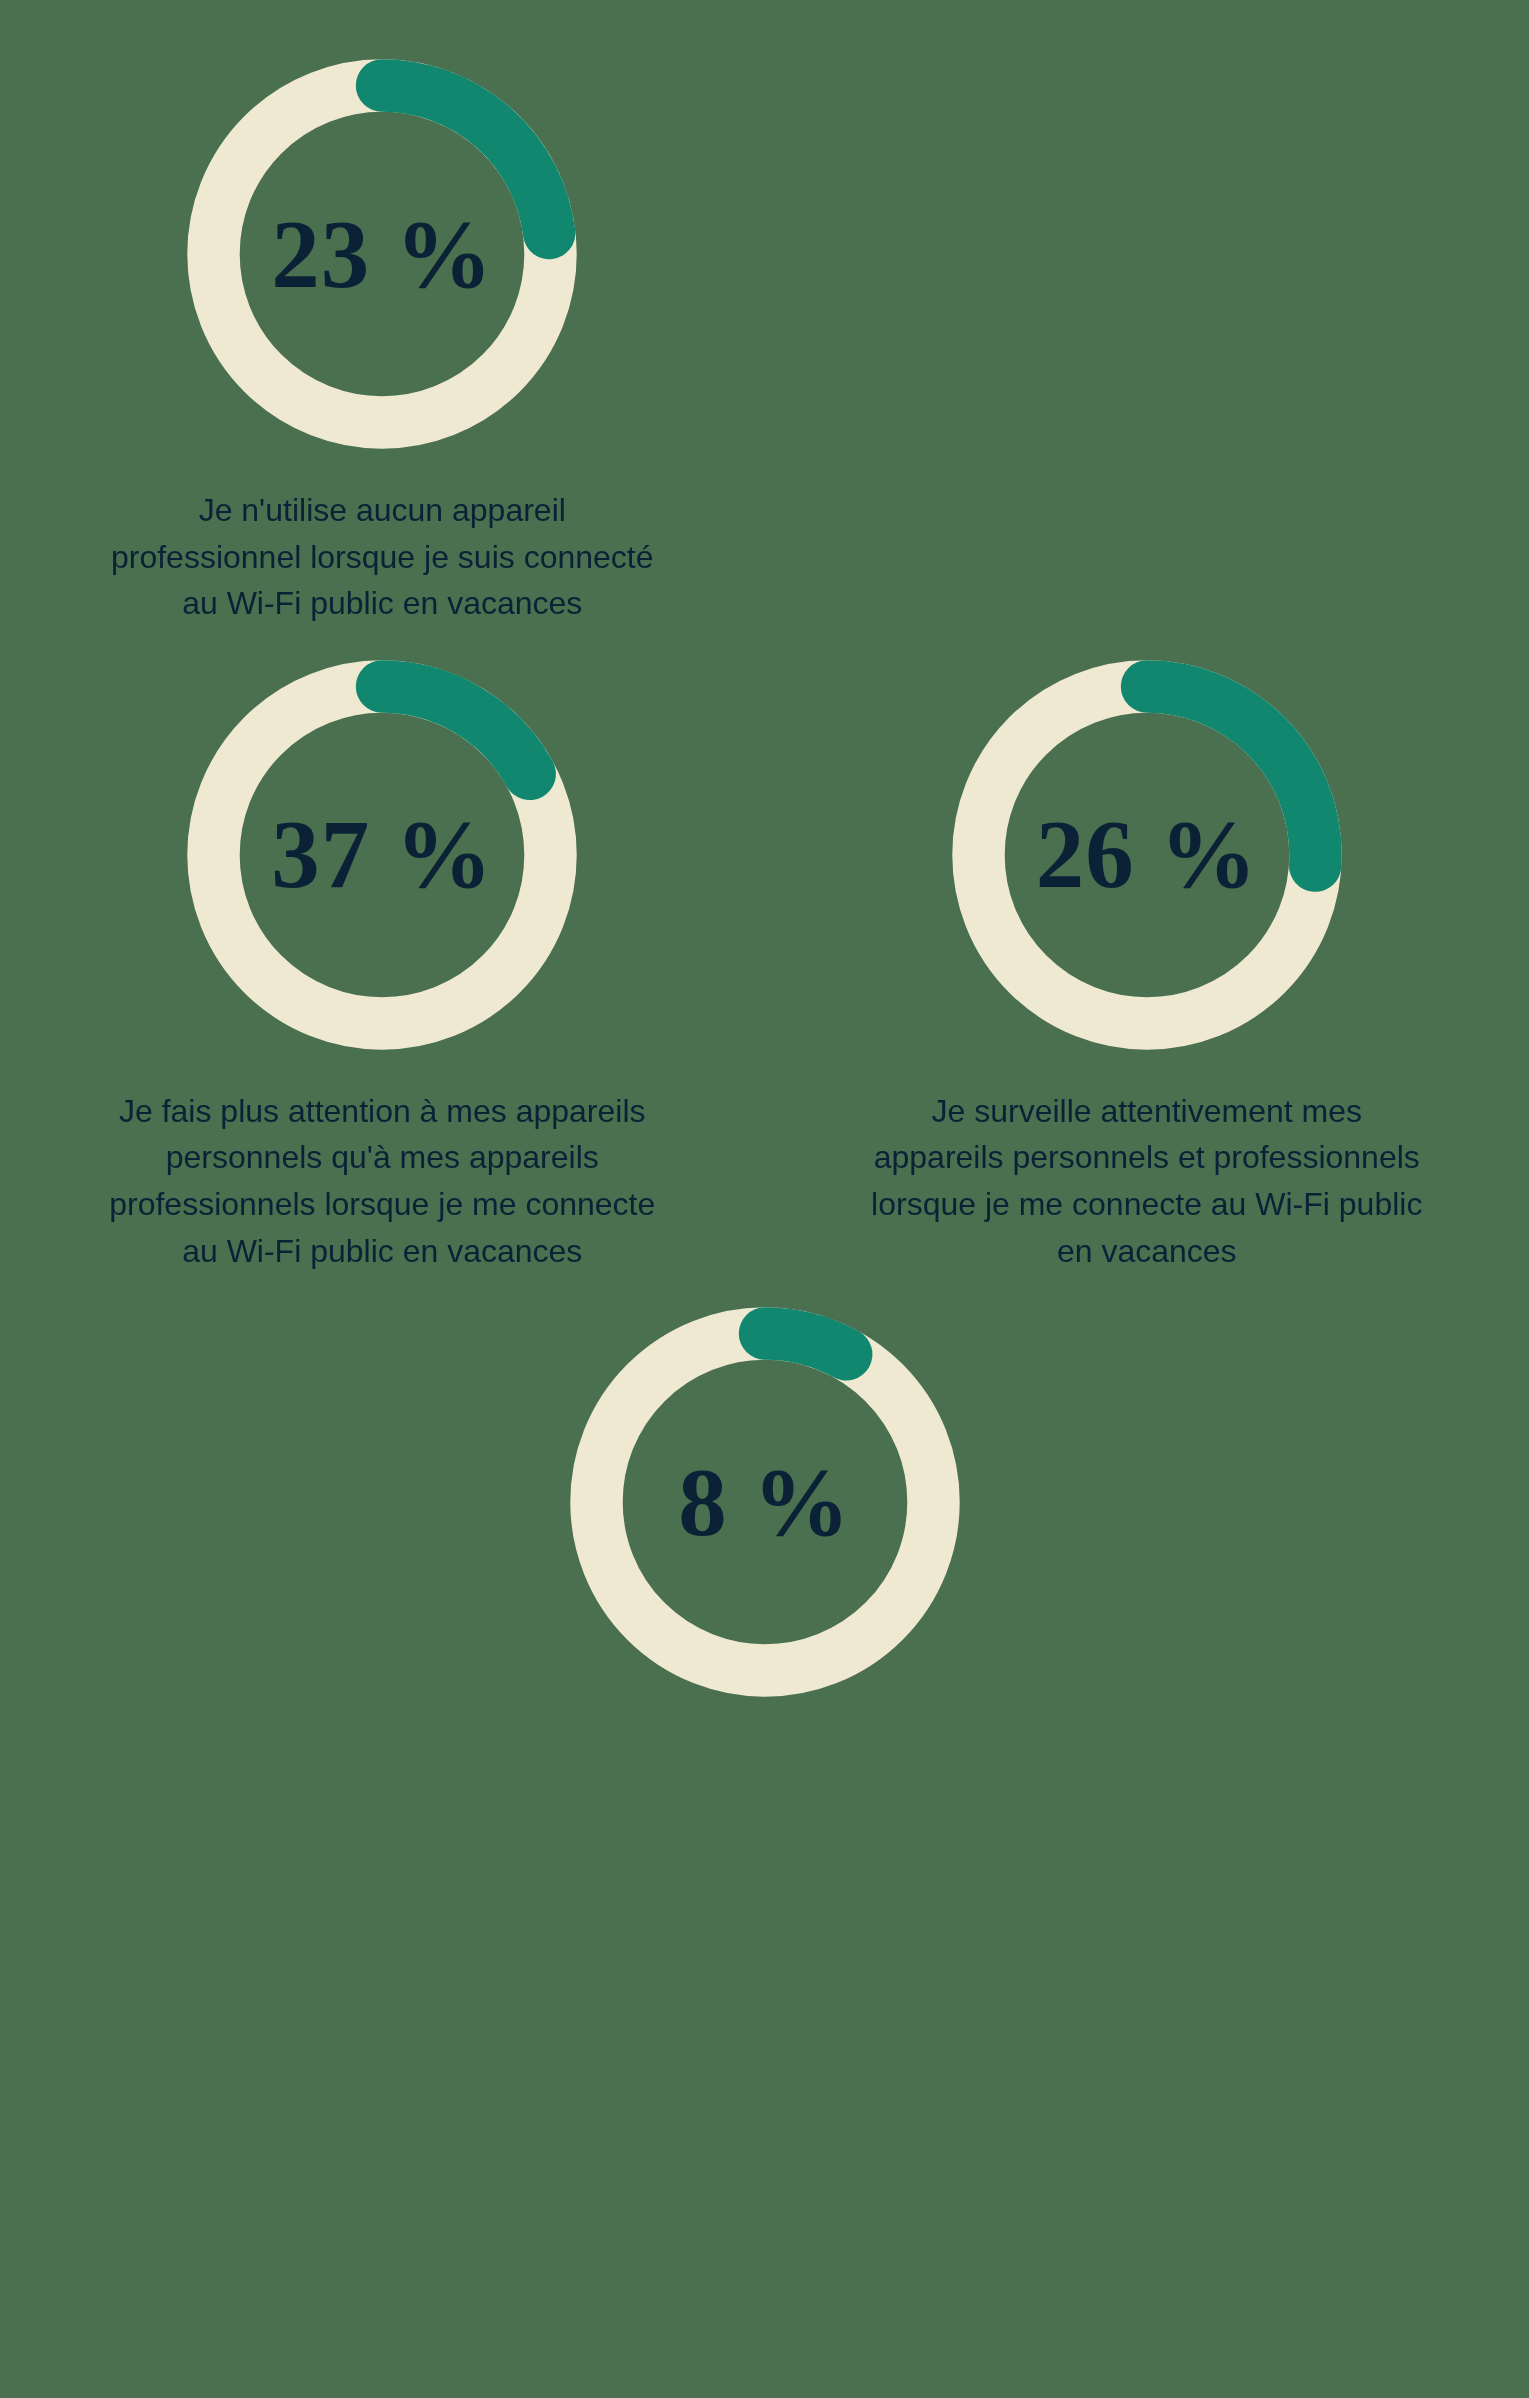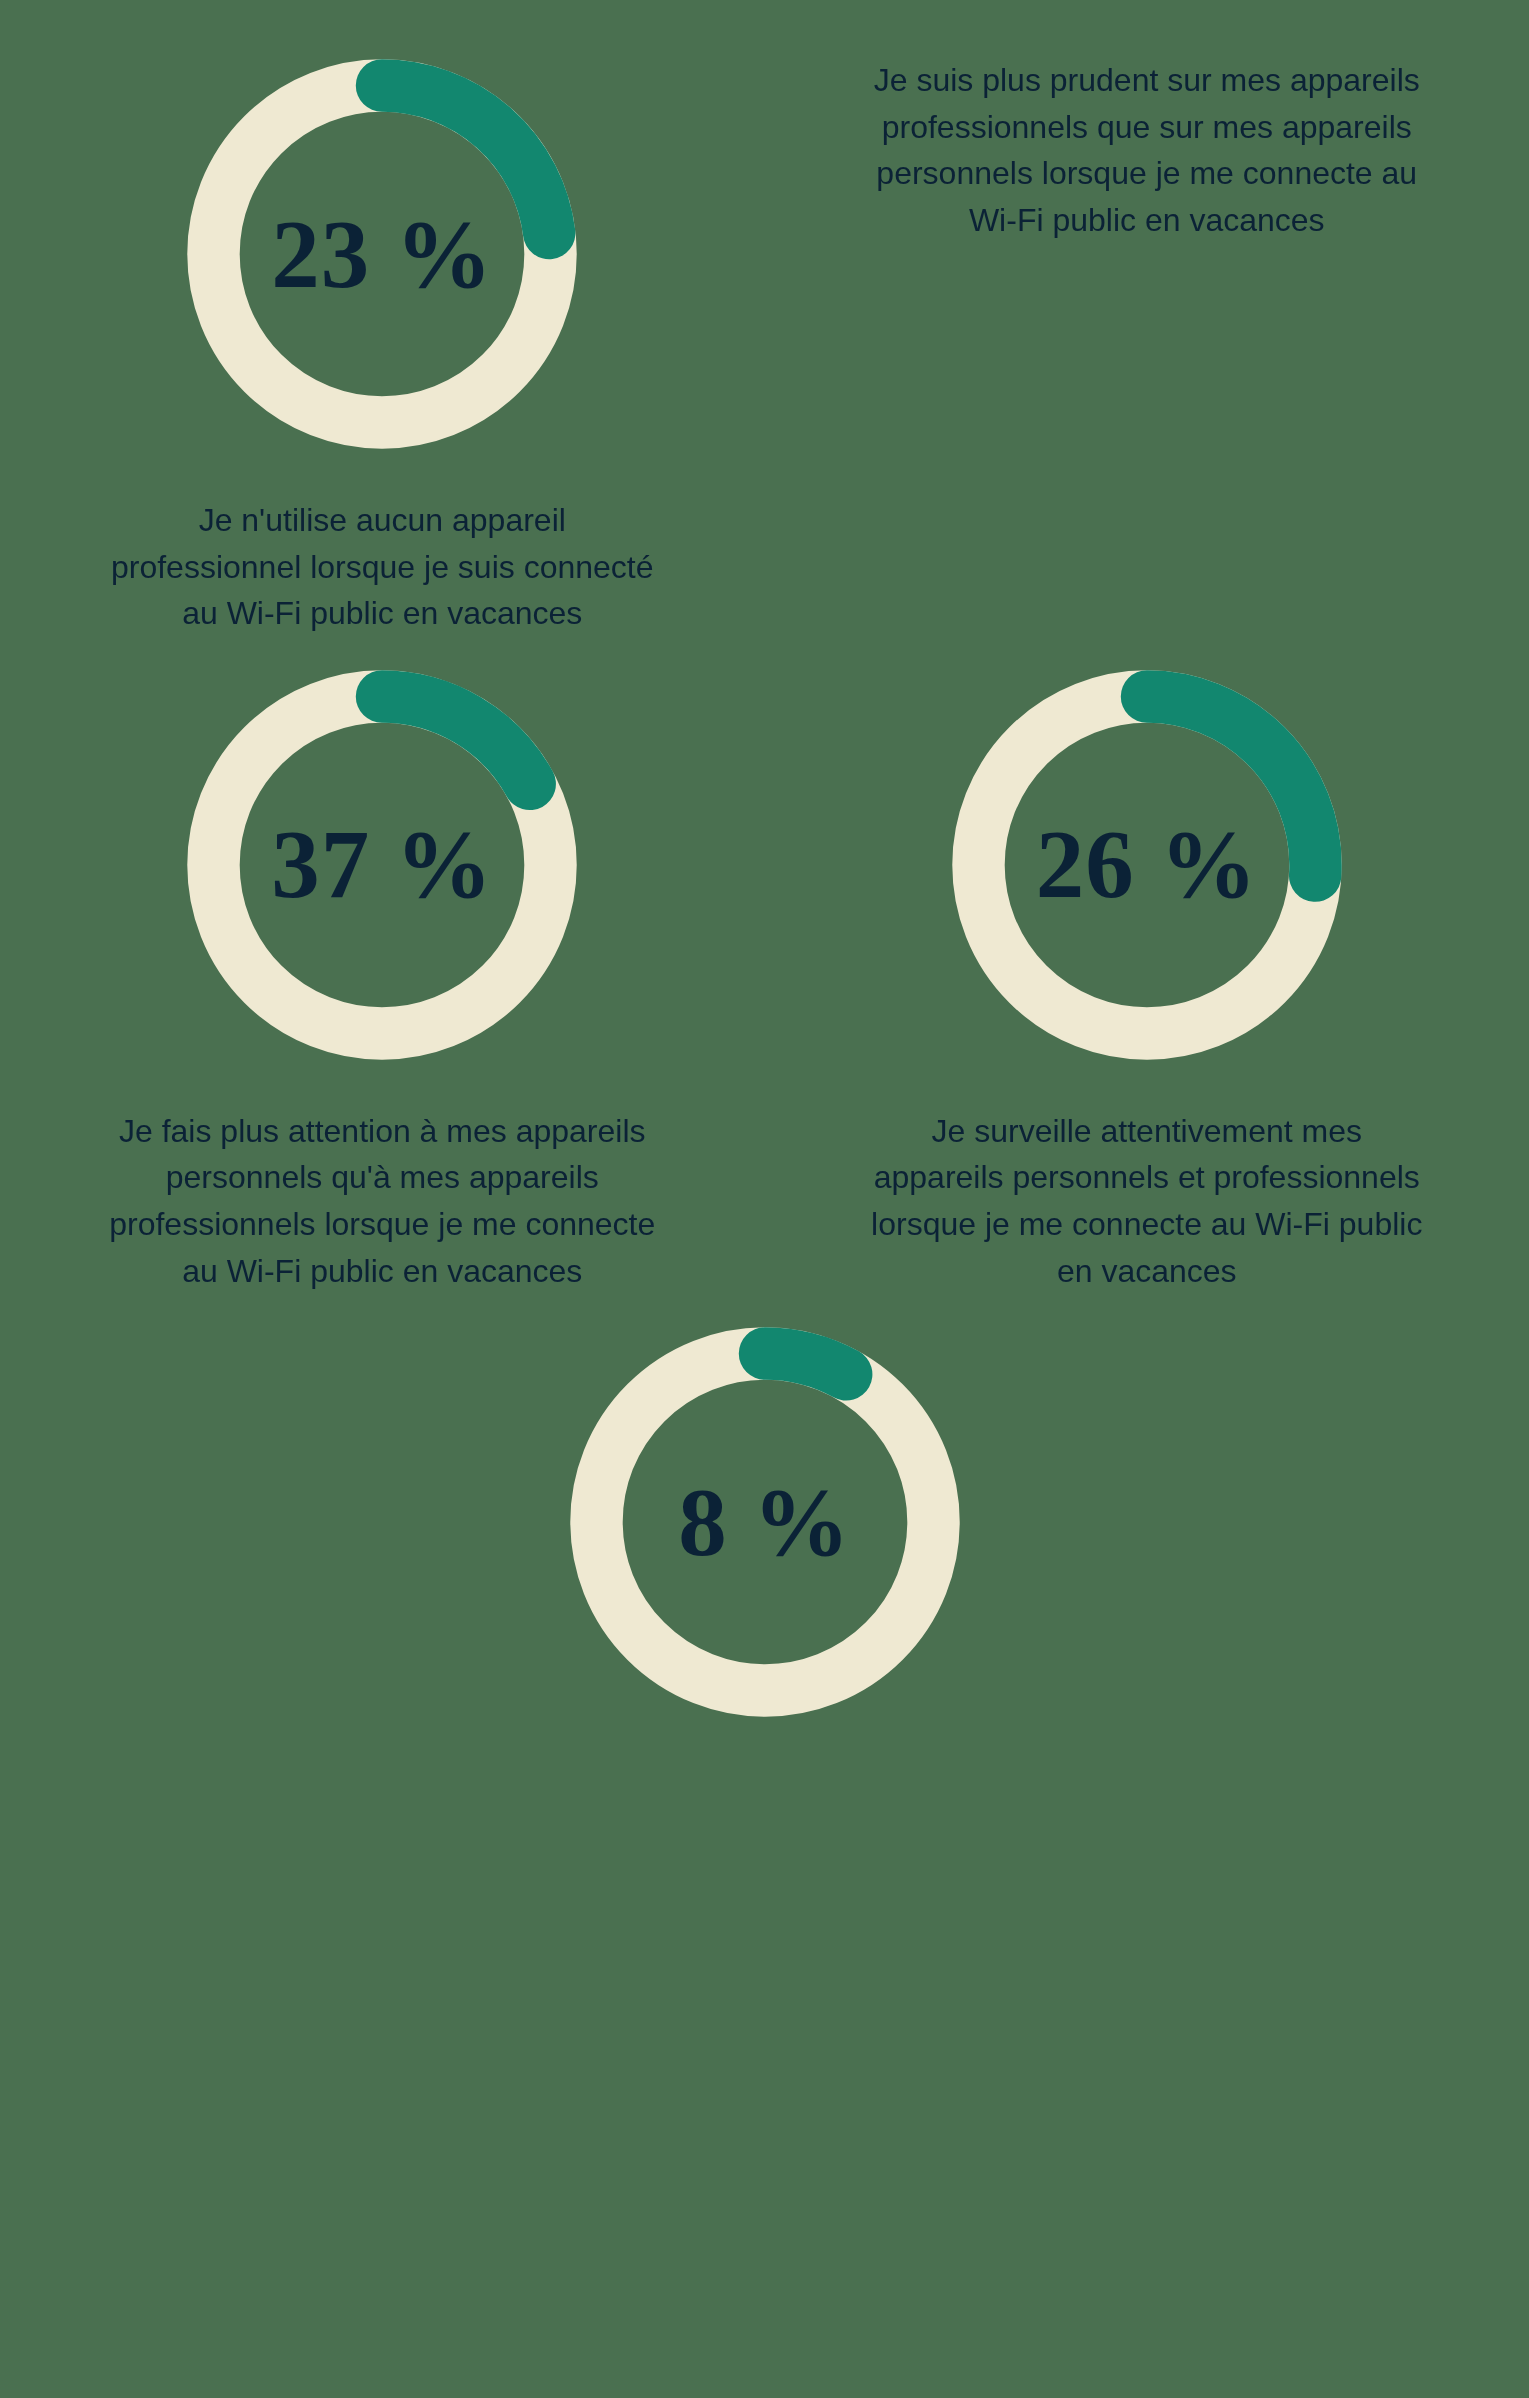--- a/index.html
+++ b/index.html
@@ -76,21 +76,21 @@
     white-space: nowrap;
   }
 
   .caption {
     color: #0b2236;
     font-family: "Liberation Sans", sans-serif;
     font-size: 32px;
     line-height: 1.46;
     text-align: center;
     max-width: 562px;
-    margin-top: 23px;
+    margin-top: 13px;
     font-weight: 400;
   }
 
   .row-2 .donut-wrap { margin-top: 0; }
 </style>
 </head>
 <body>
 
 <div class="infographic">
   <div class="grid">
@@ -100,21 +100,20 @@
         <svg class="donut-svg" viewBox="0 0 470 470">
           <circle cx="235" cy="235" r="180" fill="none" stroke="#efe9d2" stroke-width="56"></circle>
           <circle class="donut-arc" cx="235" cy="235" r="180" fill="none" stroke="#12876f" stroke-width="56" stroke-linecap="round" transform="rotate(-90 235 235)" stroke-dasharray="260.12387171723486 1130.9733552923256"></circle>
         </svg>
         <div class="donut-value">23 %</div>
       </div>
       <div class="caption">Je n'utilise aucun appareil professionnel lorsque je suis connecté au Wi-Fi public en vacances</div>
     </div>
 
     <div class="stat-card">
-      <div class="caption">Je suis plus prudent sur mes appareils professionnels que sur mes appareils personnels lorsque je me connecte au Wi-Fi public en vacances</div>
     </div>
 
     <div class="stat-card row-2">
       <div class="donut-wrap">
         <svg class="donut-svg" viewBox="0 0 470 470">
           <circle cx="235" cy="235" r="180" fill="none" stroke="#efe9d2" stroke-width="56"></circle>
           <circle class="donut-arc" cx="235" cy="235" r="180" fill="none" stroke="#12876f" stroke-width="56" stroke-linecap="round" transform="rotate(-90 235 235)" stroke-dasharray="192.26547039969535 1130.9733552923256"></circle>
         </svg>
         <div class="donut-value">37 %</div>
       </div>

